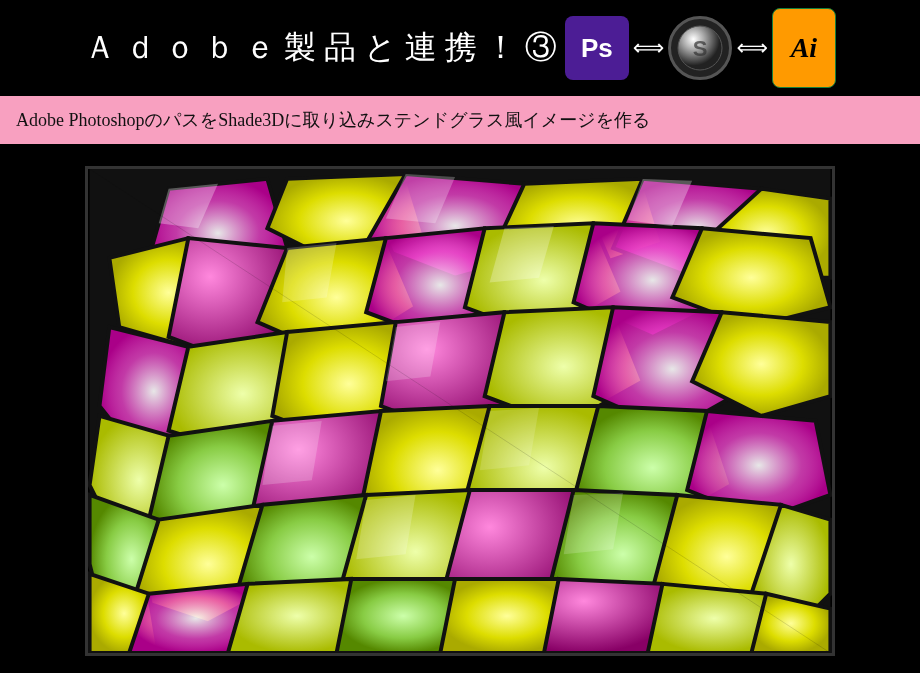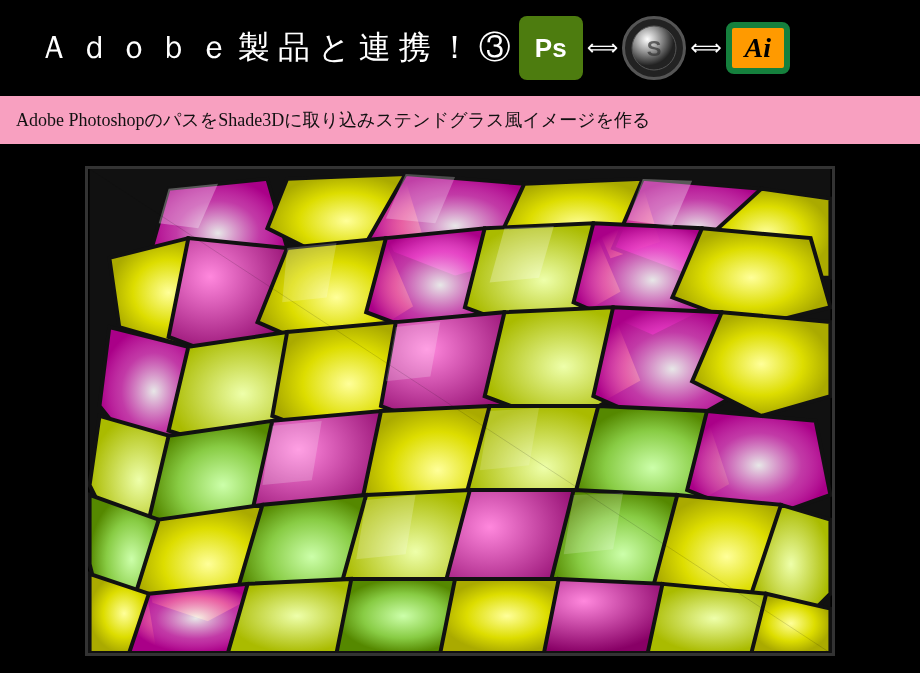--- a/index.html
+++ b/index.html
@@ -8,21 +8,21 @@
       height: 673px;
       background: #000;
       font-family: 'Georgia', serif;
       overflow: hidden;
     }
 
     
     .header {
       display: flex;
       align-items: center;
-      justify-content: flex-start;
+      justify-content: center;
       background: #000;
       padding: 10px 38px;
       height: 96px;
     }
 
     .header-title {
       color: #fff;
       font-size: 32px;
       letter-spacing: 8px;
       font-weight: normal;
@@ -31,21 +31,21 @@
     .header-icons {
       display: flex;
       align-items: center;
       gap: 0px;
     }
 
     
     .ps-icon {
       width: 64px;
       height: 64px;
-      background: #4d7c0f;
+      background: #4c1d95;
       border-radius: 8px;
       display: flex;
       align-items: center;
       justify-content: center;
       font-size: 26px;
       font-weight: bold;
       color: #fff;
       font-family: 'Arial', sans-serif;
     }
 
@@ -65,24 +65,24 @@
       border: 3px solid #555;
       display: flex;
       align-items: center;
       justify-content: center;
       overflow: hidden;
     }
 
     
     .ai-icon {
       width: 64px;
-      height: 52px;
+      height: 80px;
       background: #ff9a00;
       border-radius: 8px;
-      border: 6px solid #15803d;
+      border: 1px solid #15803d;
       display: flex;
       align-items: center;
       justify-content: center;
       font-size: 28px;
       font-weight: bold;
       color: #000;
       font-family: 'Georgia', 'Times New Roman', serif;
       font-style: italic;
     }
 

